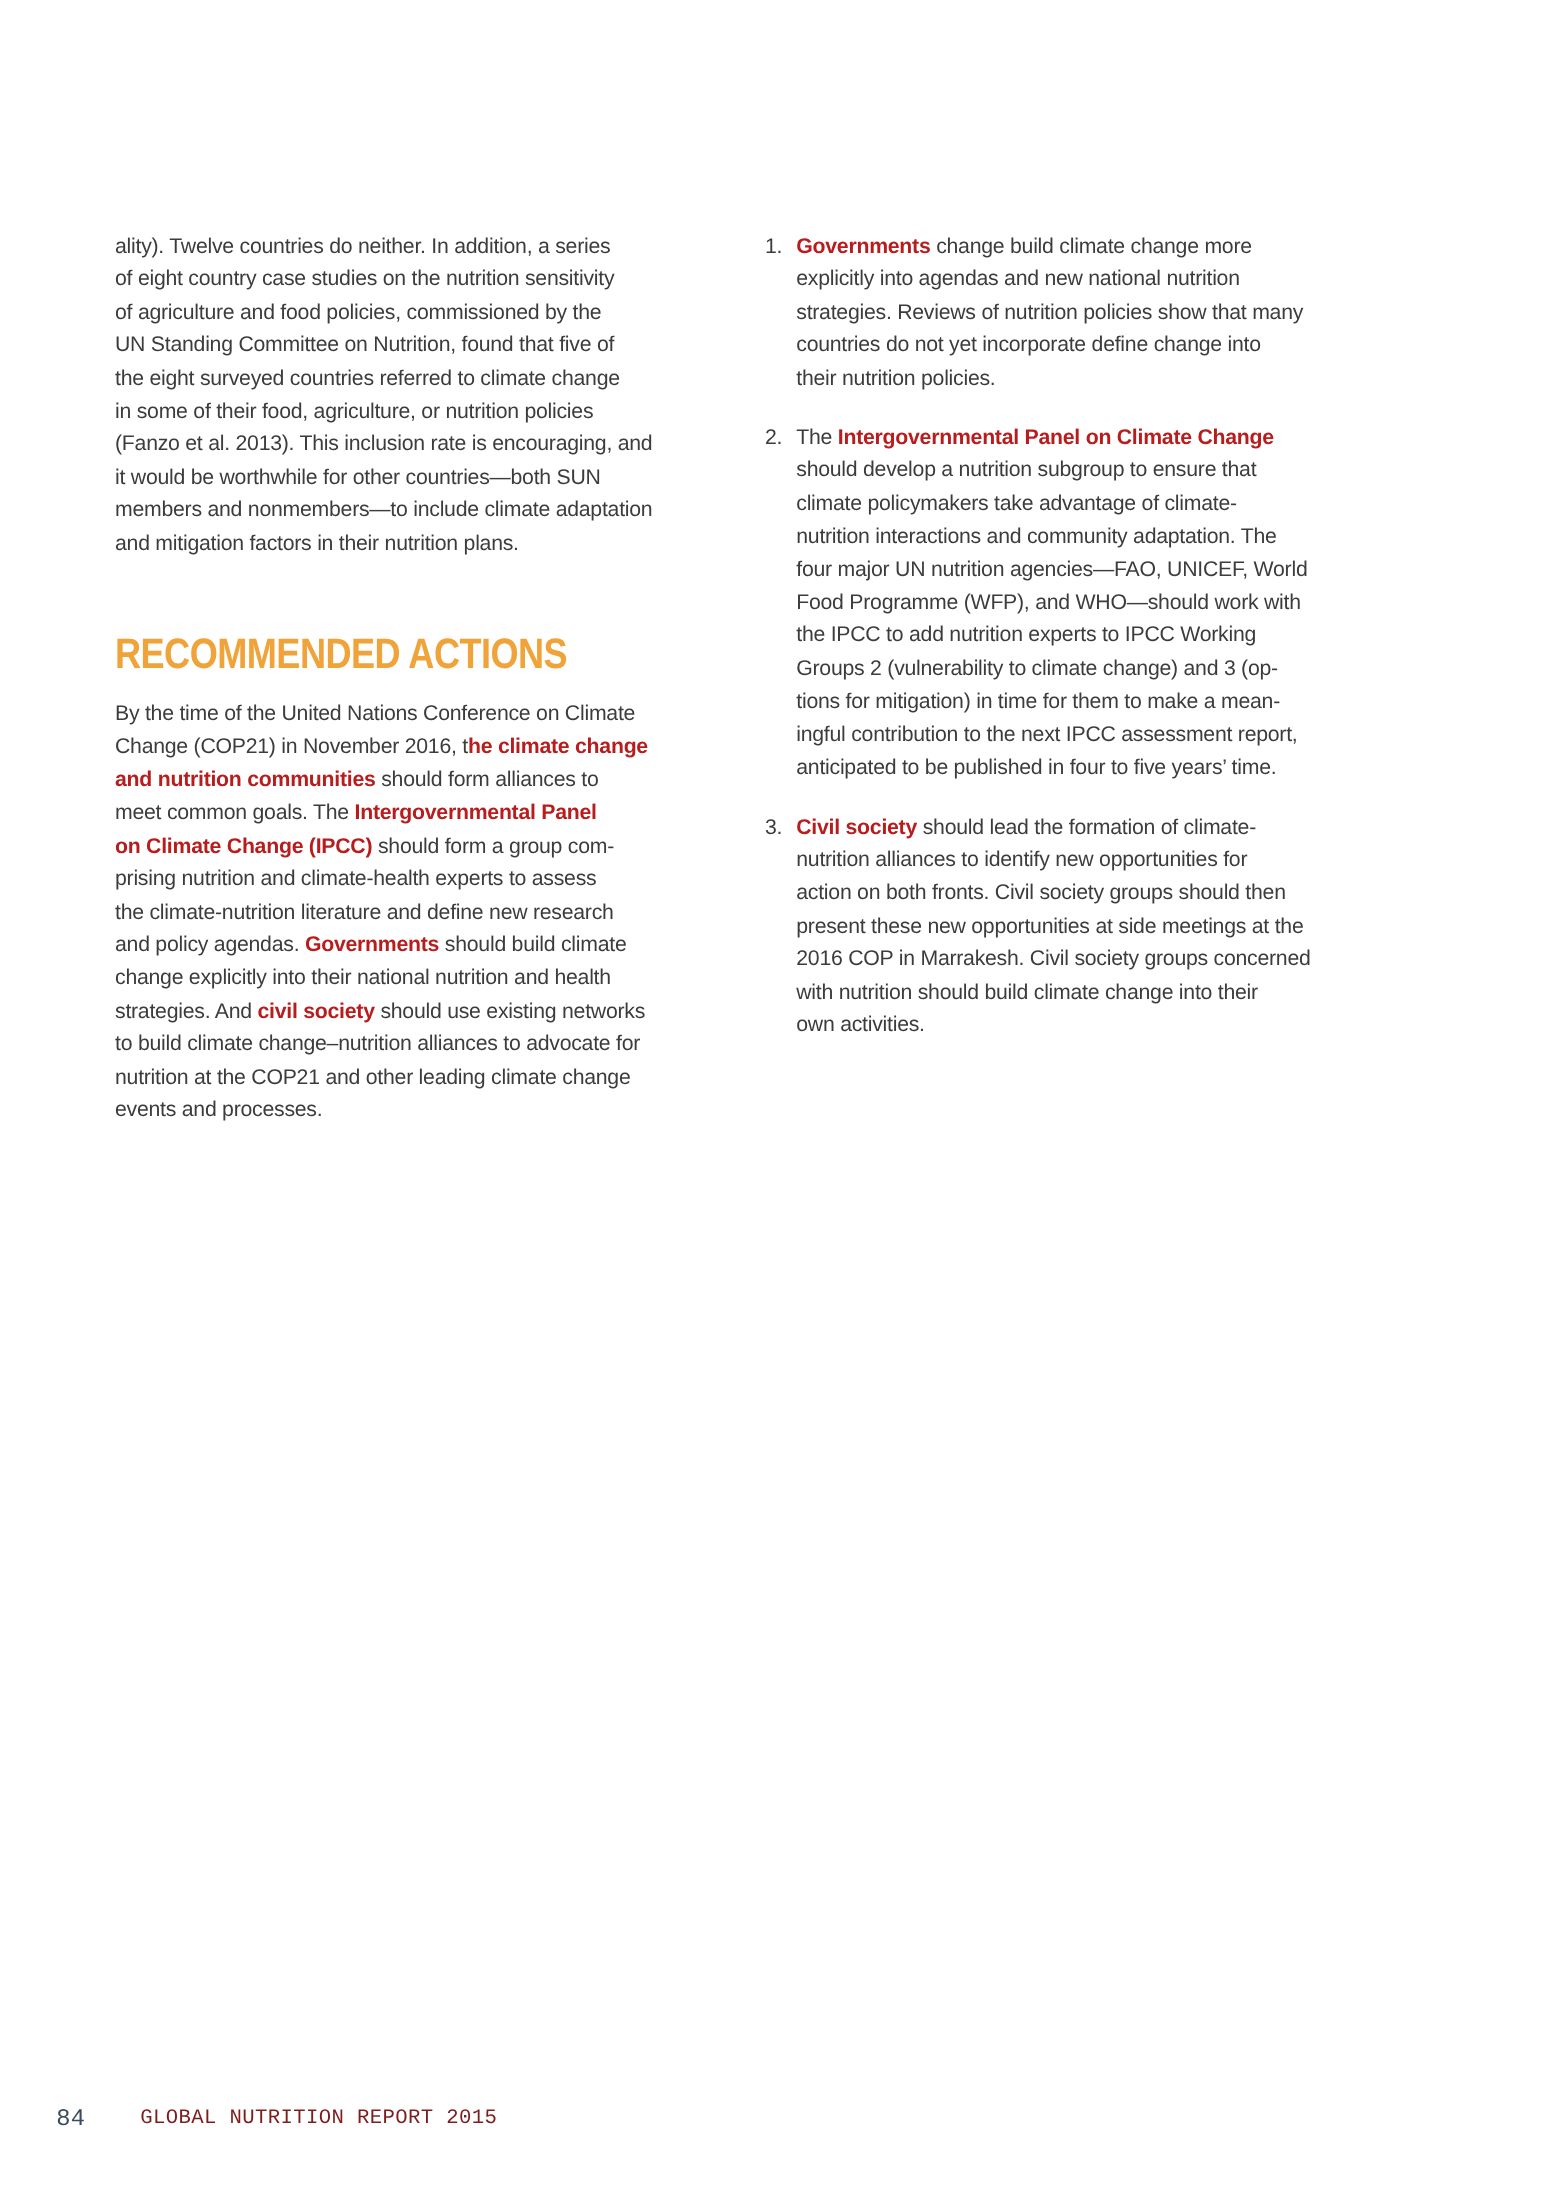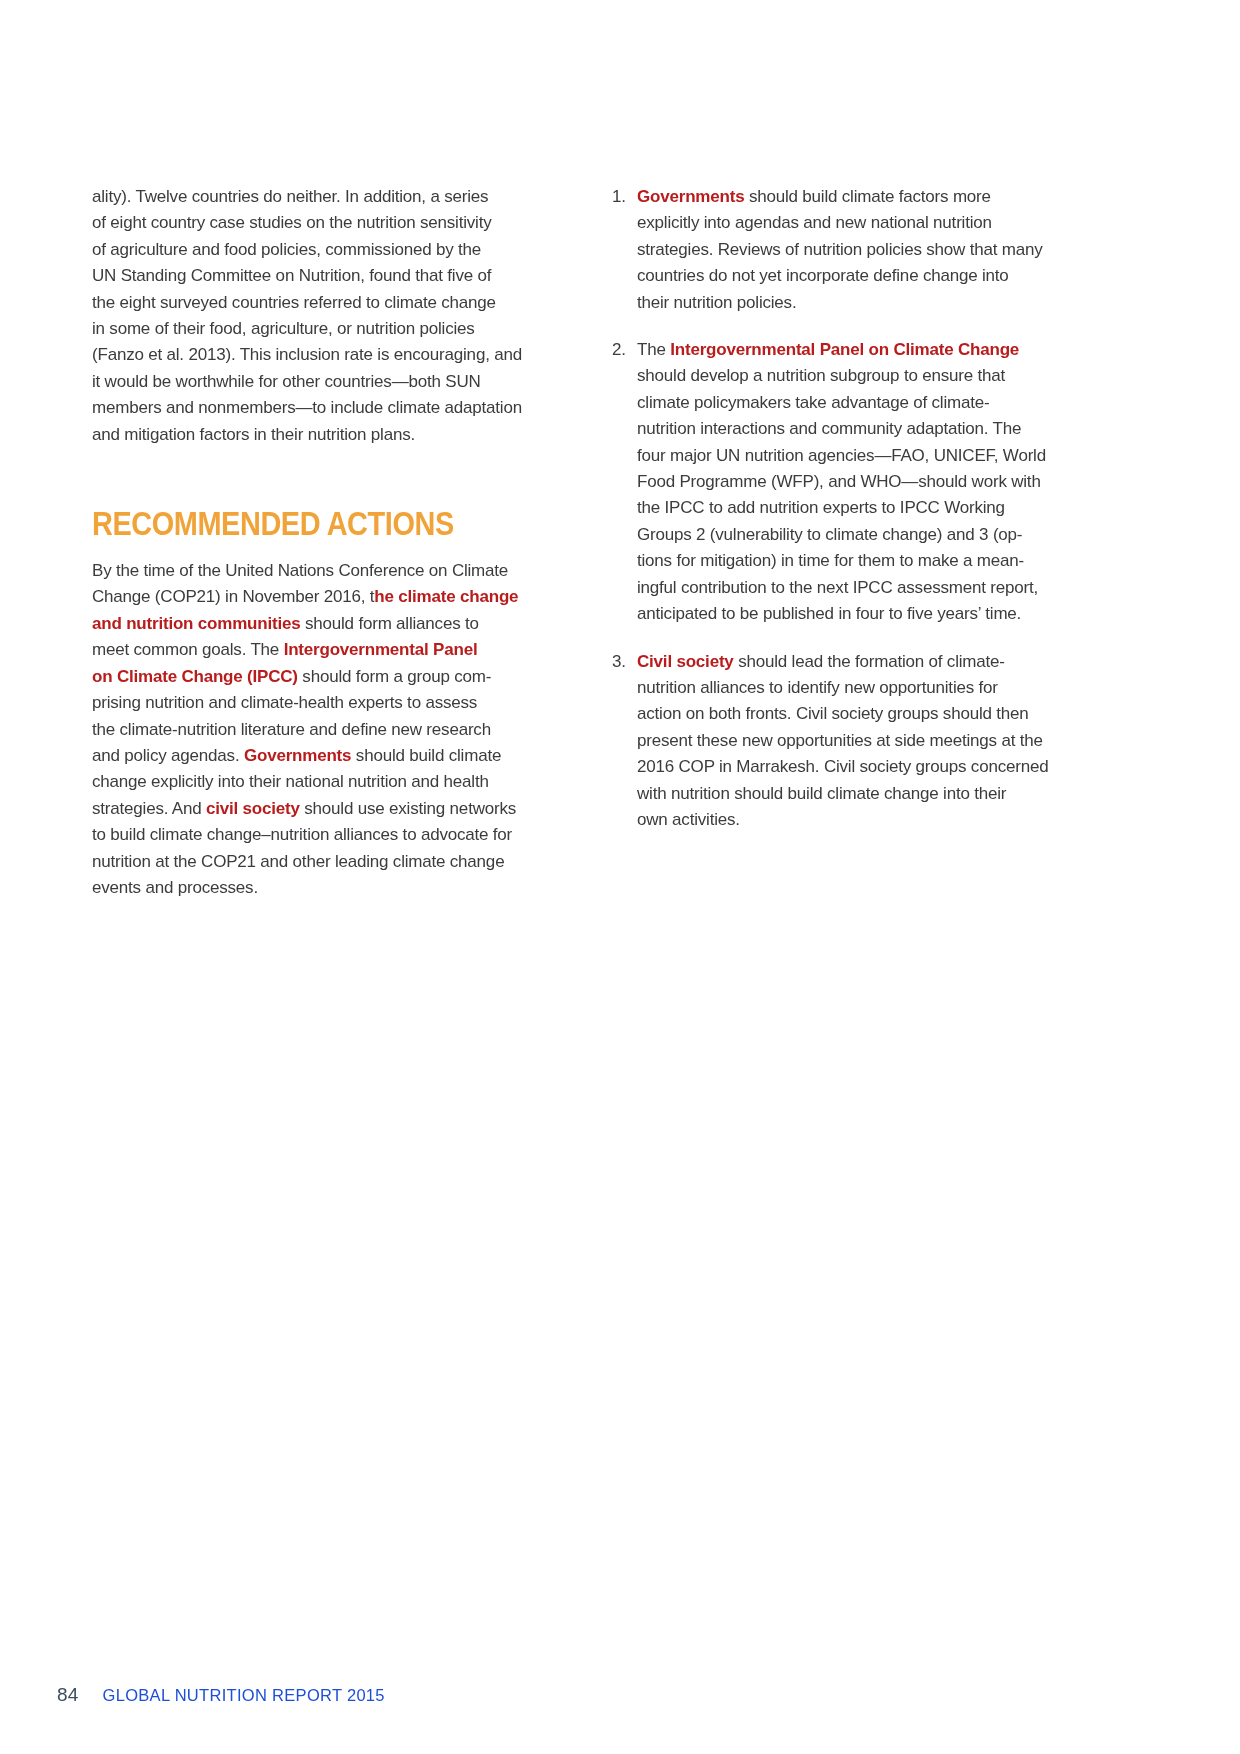--- a/index.html
+++ b/index.html
@@ -39,52 +39,53 @@
     padding-left: 25px;
     margin-bottom: 21px;
   }
   .list-number {
     position: absolute;
     left: 0;
     top: 0;
   }
   .footer {
     position: absolute;
-    left: 57px;
+    left: 45px;
     top: 1684px;
     display: flex;
-    align-items: center;
+    align-items: flex-start;
+    font-family: Liberation Mono, monospace;
   }
   .page-number {
     font-size: 19px;
     color: #3C4C60;
     letter-spacing: 0.2px;
   }
   .footer-title {
-    margin-left: 24px;
+    margin-left: 44px;
     font-size: 16.5px;
-    color: #1d4ed8;
+    color: #7f1d1d;
     letter-spacing: 0.3px;
   }
 </style>
 </head>
 <body>
 
 <div class="page">
 
   <div class="col col-left">
     <div class="rich"><span>ality). Twelve countries do neither. In addition, a series</span><br><span>of eight country case studies on the nutrition sensitivity</span><br><span>of agriculture and food policies, commissioned by the</span><br><span>UN Standing Committee on Nutrition, found that five of</span><br><span>the eight surveyed countries referred to climate change</span><br><span>in some of their food, agriculture, or nutrition policies</span><br><span>(Fanzo et al. 2013). This inclusion rate is encouraging, and</span><br><span>it would be worthwhile for other countries—both SUN</span><br><span>members and nonmembers—to include climate adaptation</span><br><span>and mitigation factors in their nutrition plans.</span></div>
     <div class="section-heading">RECOMMENDED ACTIONS</div>
     <div class="rich"><span>By the time of the United Nations Conference on Climate</span><br><span>Change (COP21) in November 2016, t</span><span class="b">he climate change</span><br><span class="b">and nutrition communities</span><span> should form alliances to</span><br><span>meet common goals. The </span><span class="b">Intergovernmental Panel</span><br><span class="b">on Climate Change (IPCC)</span><span> should form a group com-</span><br><span>prising nutrition and climate-health experts to assess</span><br><span>the climate-nutrition literature and define new research</span><br><span>and policy agendas. </span><span class="b">Governments</span><span> should build climate</span><br><span>change explicitly into their national nutrition and health</span><br><span>strategies. And </span><span class="b">civil society</span><span> should use existing networks</span><br><span>to build climate change–nutrition alliances to advocate for</span><br><span>nutrition at the COP21 and other leading climate change</span><br><span>events and processes.</span></div>
   </div>
 
   <div class="col col-right">
     <div class="list-item">
       <span class="list-number">1.</span>
-      <div class="rich"><span class="b">Governments</span><span> should build climate factors more</span><br><span>explicitly into agendas and new national nutrition</span><br><span>strategies. Reviews of nutrition policies show that many</span><br><span>countries do not yet incorporate define change into</span><br><span>their nutrition policies.</span></div>
+      <div class="rich"><span class="b">Governments</span><span> change build climate change more</span><br><span>explicitly into agendas and new national nutrition</span><br><span>strategies. Reviews of nutrition policies show that many</span><br><span>countries do not yet incorporate define change into</span><br><span>their nutrition policies.</span></div>
     </div>
     <div class="list-item">
       <span class="list-number">2.</span>
       <div class="rich"><span>The </span><span class="b">Intergovernmental Panel on Climate Change</span><br><span>should develop a nutrition subgroup to ensure that</span><br><span>climate policymakers take advantage of climate-</span><br><span>nutrition interactions and community adaptation. The</span><br><span>four major UN nutrition agencies—FAO, UNICEF, World</span><br><span>Food Programme (WFP), and WHO—should work with</span><br><span>the IPCC to add nutrition experts to IPCC Working</span><br><span>Groups 2 (vulnerability to climate change) and 3 (op-</span><br><span>tions for mitigation) in time for them to make a mean-</span><br><span>ingful contribution to the next IPCC assessment report,</span><br><span>anticipated to be published in four to five years’ time.</span></div>
     </div>
     <div class="list-item">
       <span class="list-number">3.</span>
       <div class="rich"><span class="b">Civil society</span><span> should lead the formation of climate-</span><br><span>nutrition alliances to identify new opportunities for</span><br><span>action on both fronts. Civil society groups should then</span><br><span>present these new opportunities at side meetings at the</span><br><span>2016 COP in Marrakesh. Civil society groups concerned</span><br><span>with nutrition should build climate change into their</span><br><span>own activities.</span></div>
     </div>
   </div>

